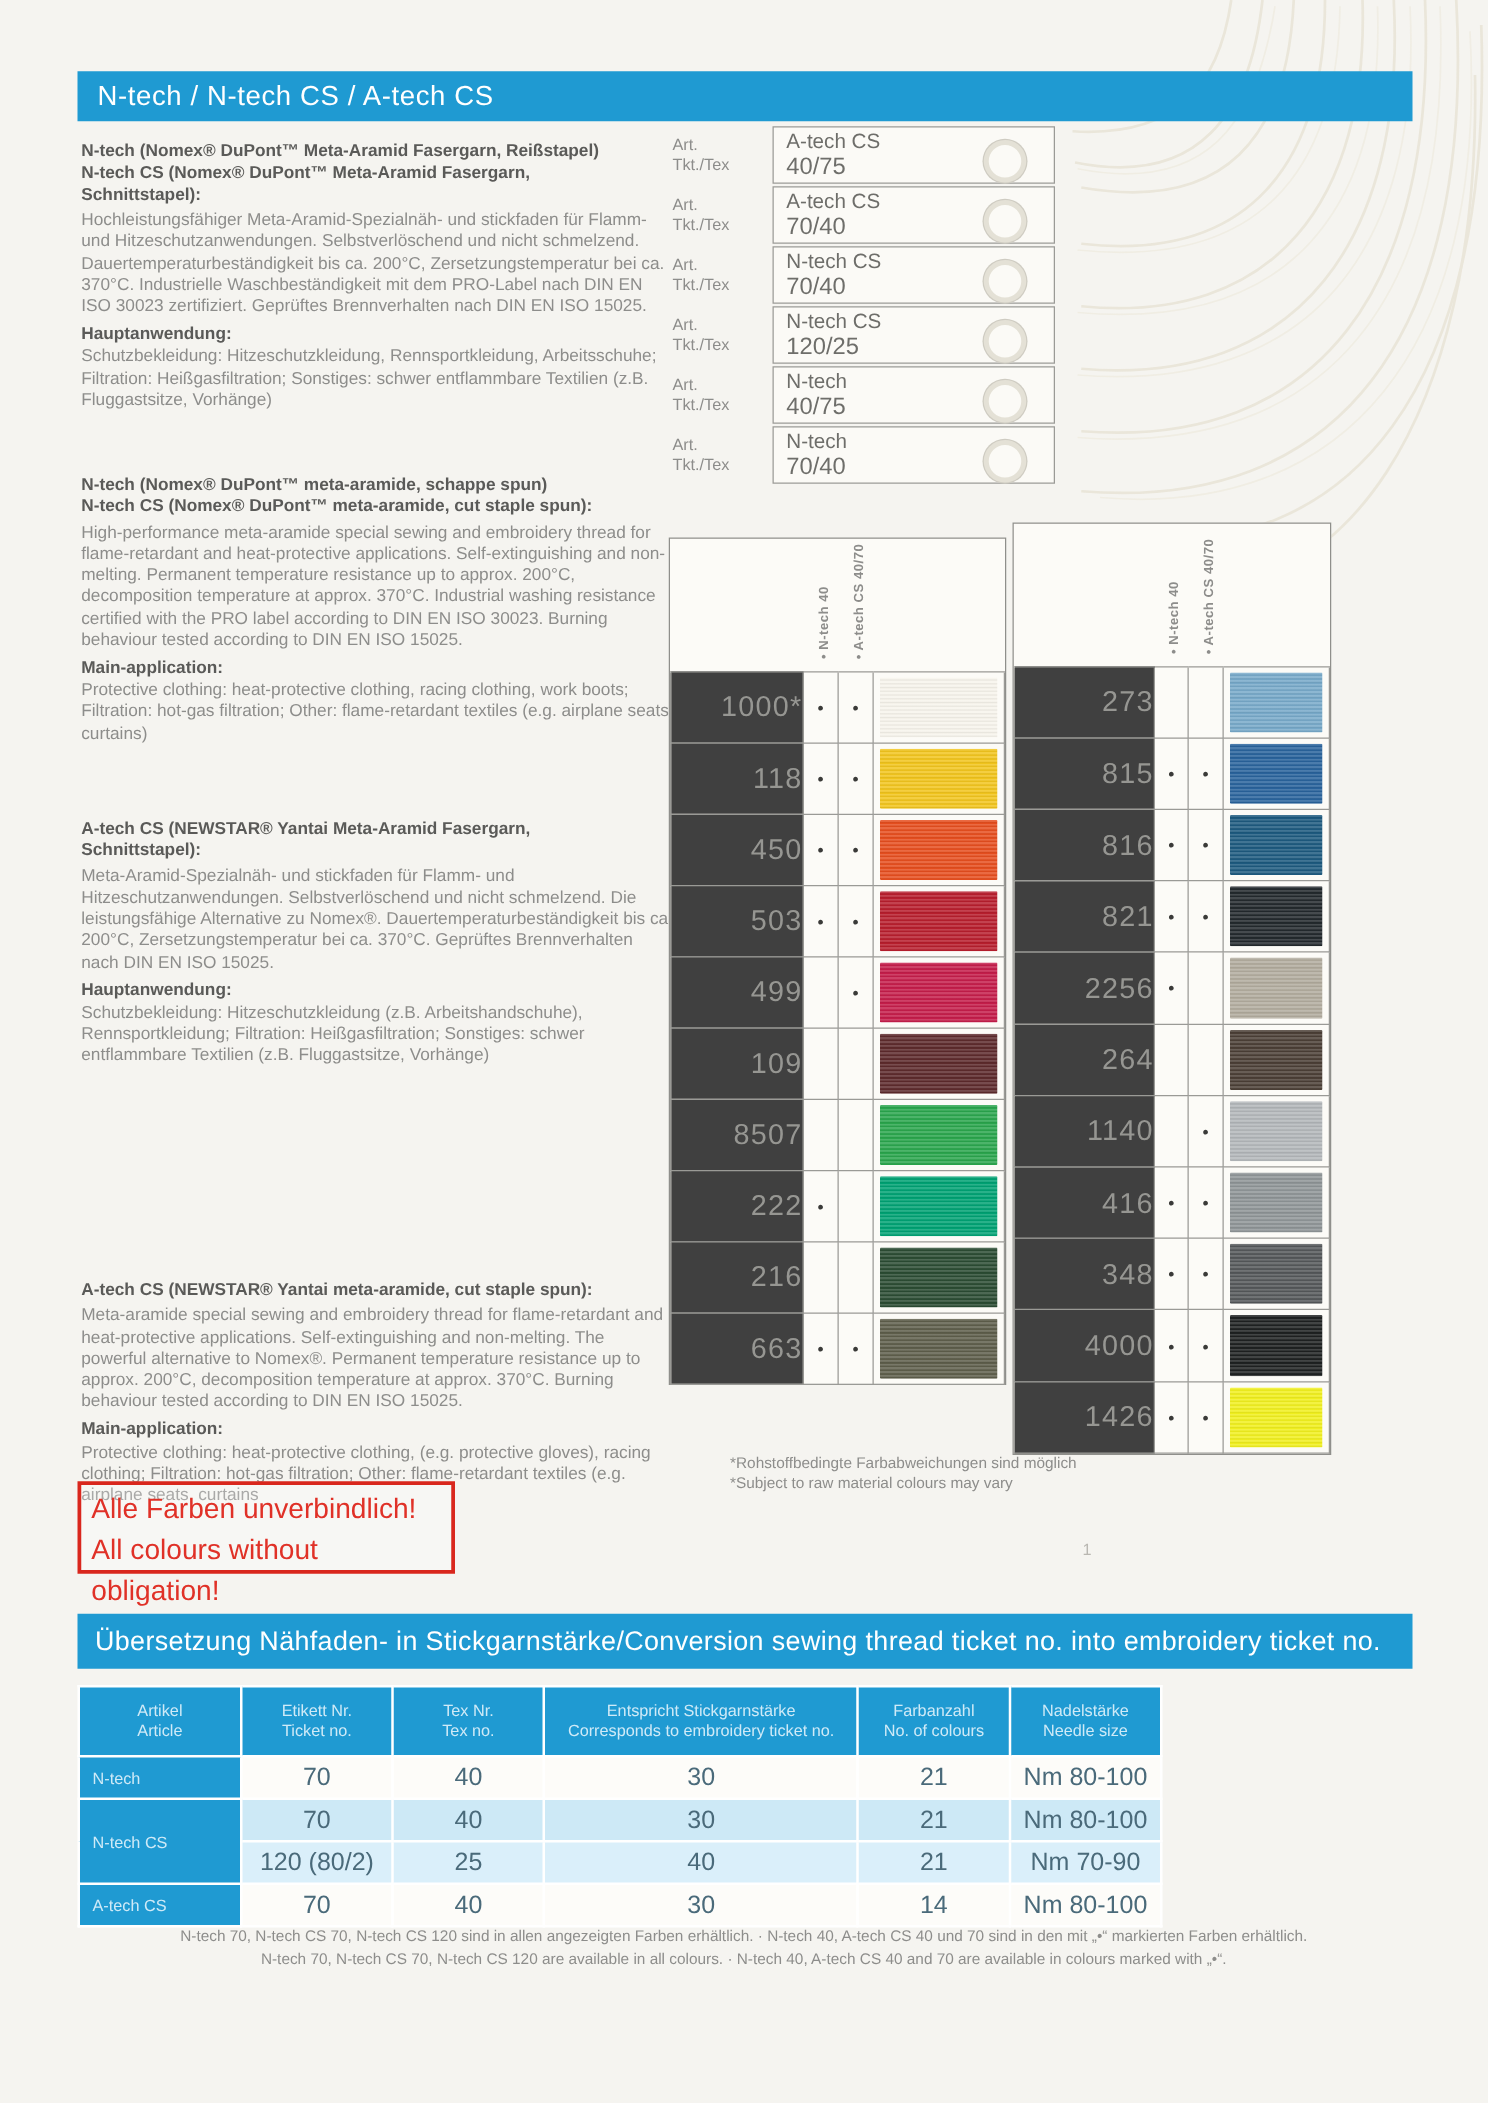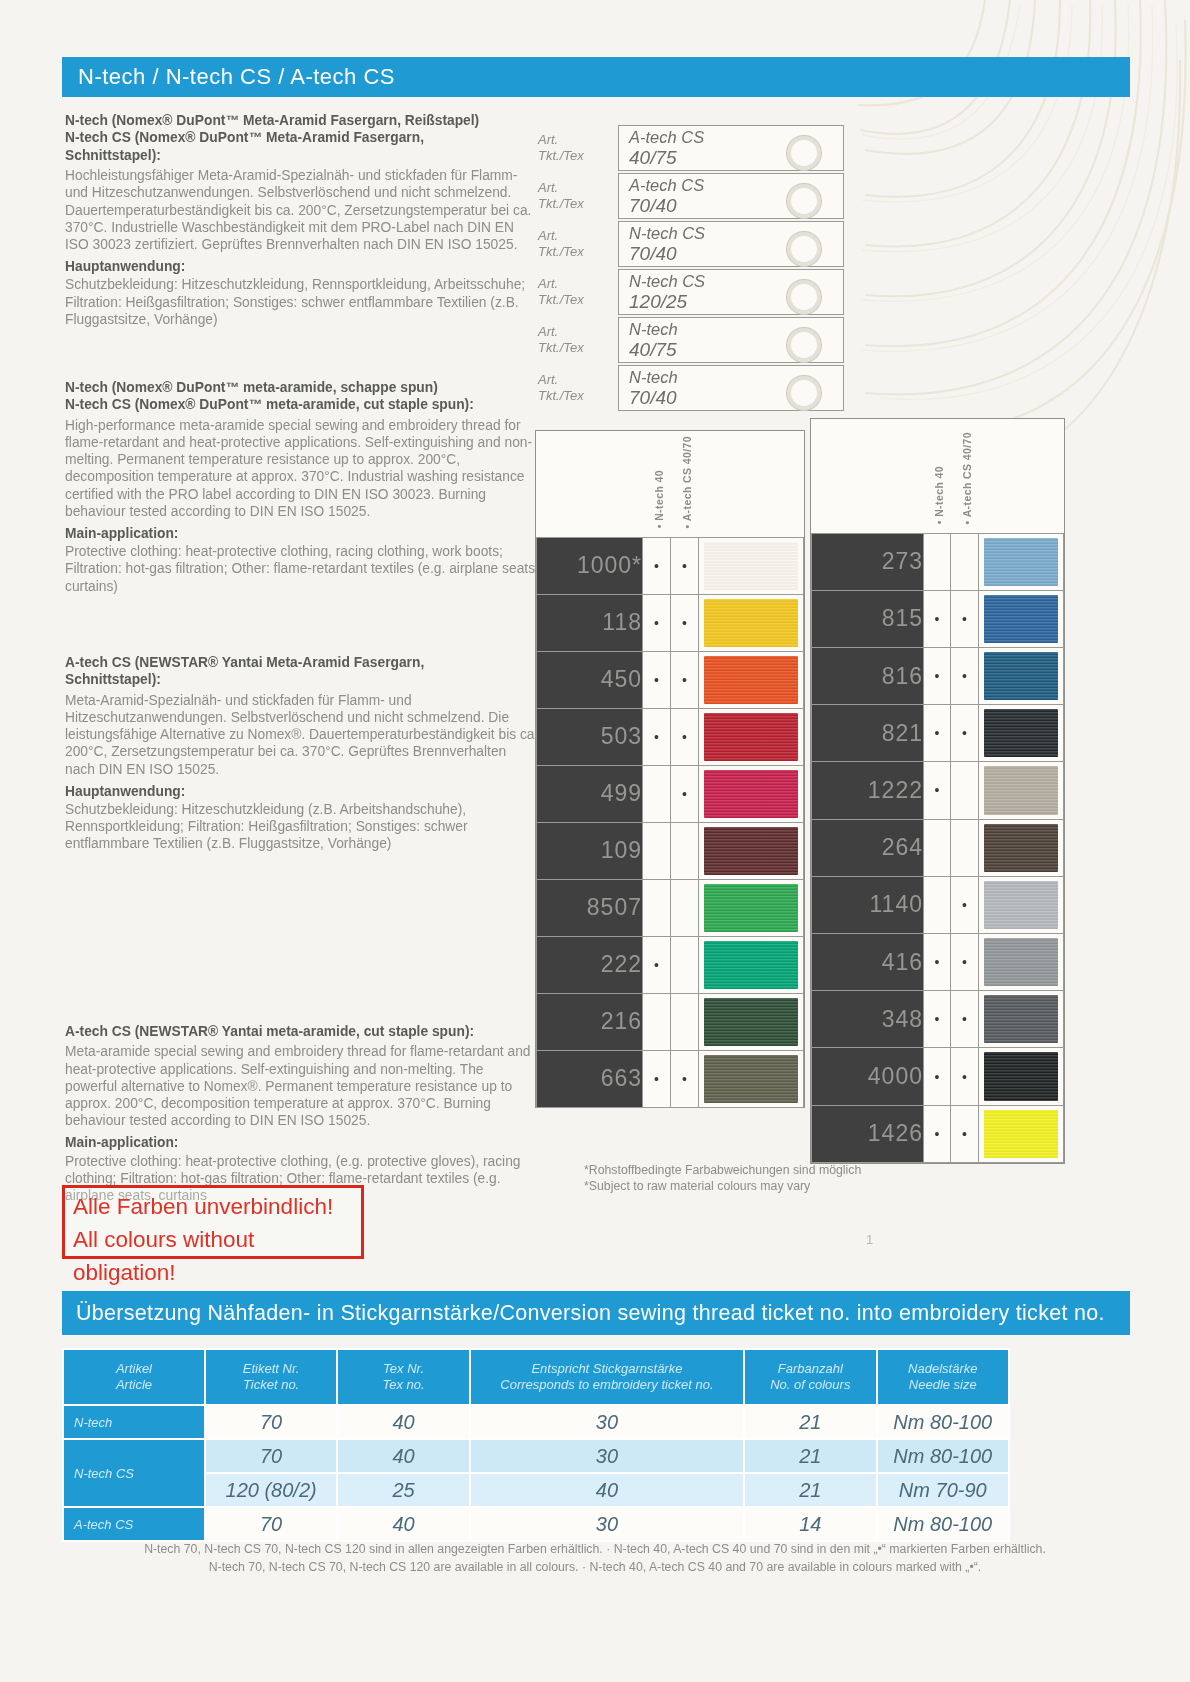--- a/index.html
+++ b/index.html
@@ -25,21 +25,21 @@
   .txt .apphead{margin:5px 0 1px 0;font-size:13.8px;color:#5a5a58;font-weight:bold;}
 
   
   .notice{
     position:absolute;left:62px;top:1185px;width:302px;height:74px;
     border:3px solid #d9271d;color:#e03127;font-size:22.5px;line-height:33px;
     padding:2px 8px;box-sizing:border-box;background:rgba(255,255,255,.25);
   }
 
   
-  .tags{position:absolute;left:538px;top:124px;width:310px;font-style:italic;}
+  .tags{position:absolute;left:538px;top:100px;width:310px;}
   .tag-row{position:relative;height:48px;margin-bottom:0;}
   .tag-label{
     position:absolute;left:0;top:8px;width:74px;color:#8d8d8b;
     font-size:13px;line-height:16px;
   }
   .tag-box{
     position:absolute;left:80px;top:1px;width:226px;height:46px;
     border:1.5px solid #9a9a96;background:#fbfaf6;box-sizing:border-box;
     padding:2px 0 0 10px;
   }
@@ -78,21 +78,21 @@
     color:#8d8d8b;font-size:12.3px;line-height:16px;
   }
   .pagenum{position:absolute;left:866px;top:1232px;color:#b9b7b1;font-size:13px;}
 
   
   .banner{
     position:absolute;left:62px;top:1291px;width:1068px;height:44px;
     background:#1f9ad2;color:#fff;display:flex;align-items:center;
     font-size:21.5px;padding-left:14px;box-sizing:border-box;letter-spacing:.3px;
   }
-  .conv{position:absolute;left:62px;top:1348px;width:948px;border-collapse:collapse;font-style:italic;}
+  .conv{position:absolute;left:62px;top:1348px;width:868px;border-collapse:collapse;}
   .conv th,.conv td{border:2px solid #fff;font-weight:normal;}
   .conv thead th{
     background:#1f9ad2;color:#cfeaf7;font-size:13px;line-height:16px;
     height:52px;text-align:center;vertical-align:middle;
   }
   .conv .art-cell{
     background:#1f9ad2;color:#cfeaf7;font-size:13px;text-align:left;
     padding-left:10px;vertical-align:middle;
   }
   .conv td{height:30px;text-align:center;color:#4a6a7a;font-size:20px;}
@@ -399,21 +399,21 @@
         <tr style="height:57px;">
           <td class="num-cell">821</td>
           <td class="dot-cell">•</td>
           <td class="dot-cell">•</td>
           <td class="sw-cell">
             <div class="swatch" style="background-color: rgb(35, 41, 45);"></div>
           </td>
         </tr>
 
         <tr style="height:57px;">
-          <td class="num-cell">1222</td>
+          <td class="num-cell">2256</td>
           <td class="dot-cell">•</td>
           <td class="dot-cell"></td>
           <td class="sw-cell">
             <div class="swatch" style="background-color: rgb(178, 172, 158);"></div>
           </td>
         </tr>
 
         <tr style="height:57px;">
           <td class="num-cell">264</td>
           <td class="dot-cell"></td>

